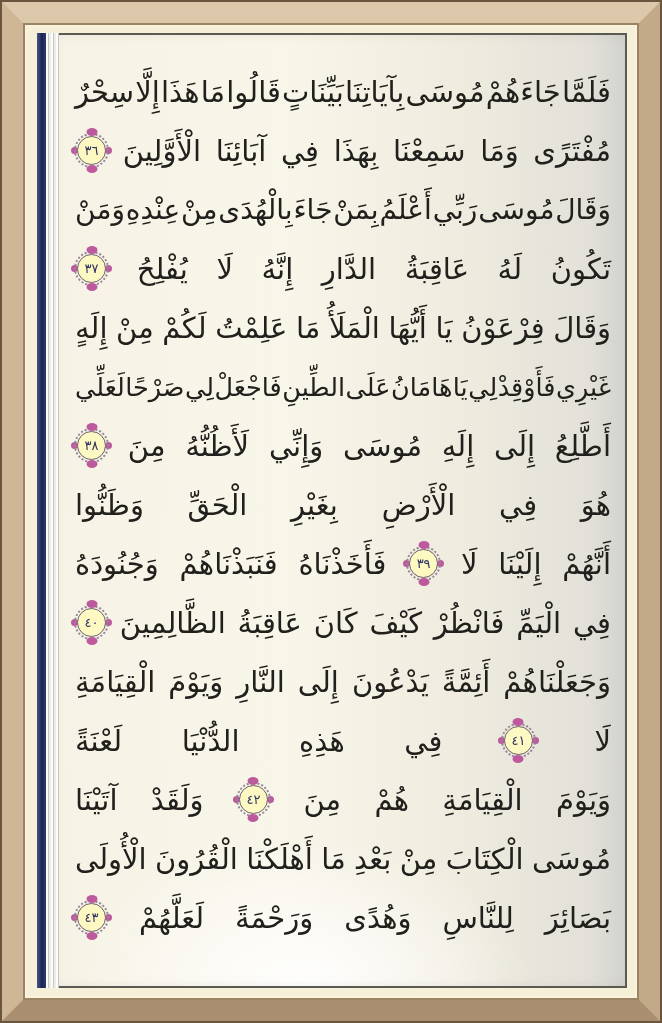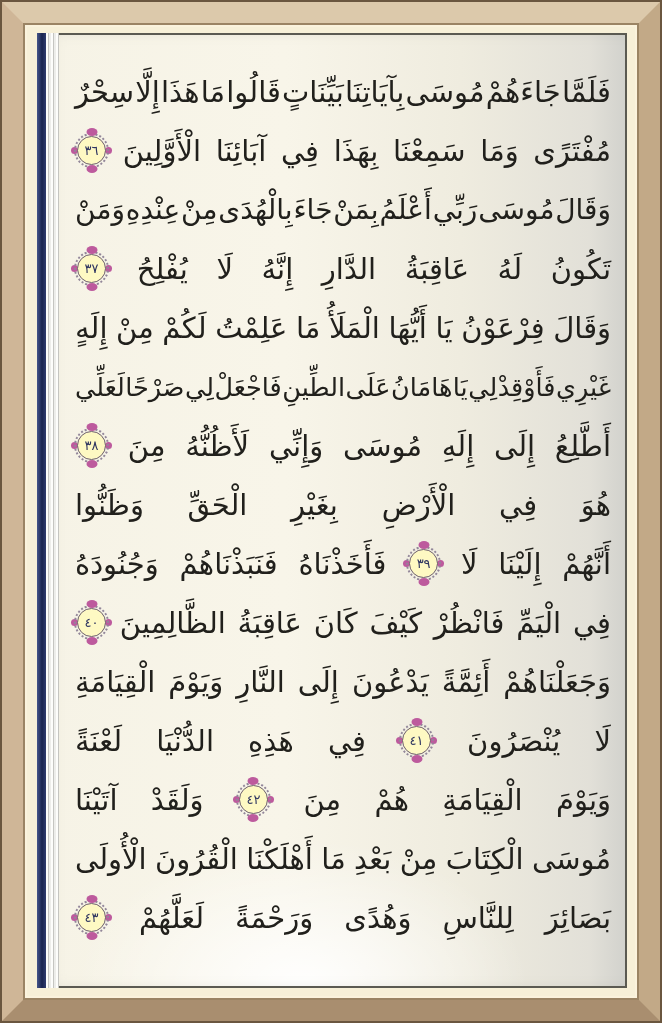--- a/index.html
+++ b/index.html
@@ -175,21 +175,20 @@
         <span class="word">وَجَعَلْنَاهُمْ</span>
         <span class="word">أَئِمَّةً</span>
         <span class="word">يَدْعُونَ</span>
         <span class="word">إِلَى</span>
         <span class="word">النَّارِ</span>
         <span class="word">وَيَوْمَ</span>
         <span class="word">الْقِيَامَةِ</span>
       </div>
       <div class="qline" style="font-size: 29px;">
         <span class="word">لَا</span>
-        <span class="word">يُنْصَرُونَ</span>
         <span class="vmark">
           <span class="vnum">٤١</span>
         </span>
         <span class="word">فِي</span>
         <span class="word">هَذِهِ</span>
         <span class="word">الدُّنْيَا</span>
         <span class="word">لَعْنَةً</span>
       </div>
       <div class="qline" style="font-size: 29px;">
         <span class="word">وَيَوْمَ</span>

